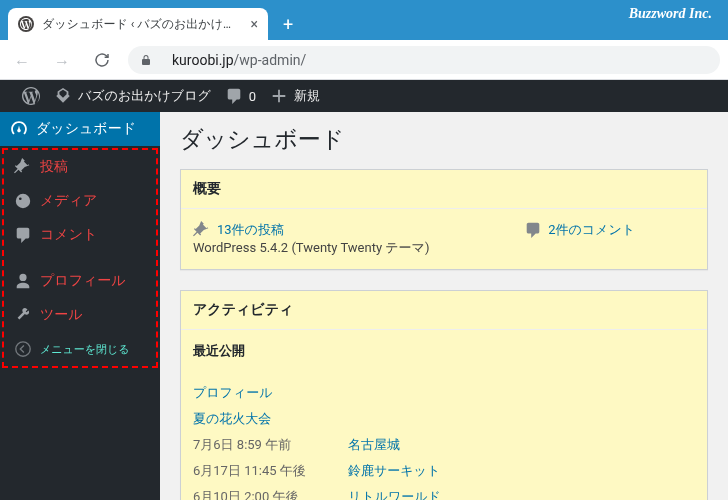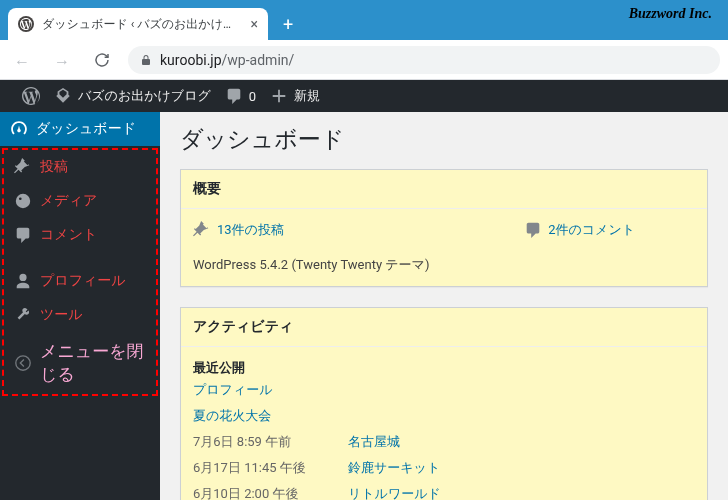--- a/index.html
+++ b/index.html
@@ -6,58 +6,58 @@
   body { font-family: -apple-system, BlinkMacSystemFont, "Segoe UI", Roboto, sans-serif; font-size: 13px; width: 728px; height: 500px; overflow: hidden; background: #f1f1f1; }
   
   .browser-chrome { background: #2c90cb; height: 80px; }
   .tab-bar { display: flex; align-items: flex-end; height: 40px; padding-left: 8px; }
   .tab { background: #fff; border-radius: 8px 8px 0 0; height: 32px; display: flex; align-items: center; padding: 0 10px; width: 260px; gap: 8px; }
   .tab-favicon { width: 16px; height: 16px; background: #464342; border-radius: 50%; display: flex; align-items: center; justify-content: center; }
   .tab-favicon svg { width: 12px; height: 12px; }
   .tab-title { flex: 1; white-space: nowrap; overflow: hidden; text-overflow: ellipsis; font-size: 12px; color: #3c4043; }
   .tab-close { color: #5f6368; font-size: 14px; cursor: pointer; }
   .new-tab-btn { color: #fff; font-size: 18px; width: 28px; height: 28px; display: flex; align-items: center; justify-content: center; margin-left: 6px; margin-bottom: 2px; cursor: pointer; }
-  .brand { position: absolute; right: 16px; top: 6px; color: #000000; font-weight: bold; font-style: italic; font-size: 14px; font-family: Georgia, serif; }
+  .brand { position: absolute; right: 16px; top: 6px; color: #ffffff; font-weight: bold; font-style: italic; font-size: 14px; font-family: Georgia, serif; }
   
   .addr-bar { background: #fff; height: 40px; display: flex; align-items: center; padding: 0 8px; gap: 12px; border-bottom: 1px solid #dadce0;}
   .nav-btn { color: #5f6368; width: 28px; height: 28px; display: flex; align-items: center; justify-content: center; cursor: pointer; font-size: 16px;}
   .nav-btn.disabled { color: #bdc1c6; }
-  .url-box { flex: 1; background: #f1f3f4; border-radius: 14px; height: 28px; display: flex; align-items: center; padding: 0 12px; gap: 8px; color: #5f6368; font-size: 14px; }
+  .url-box { flex: 1; background: #f1f3f4; border-radius: 14px; height: 28px; display: flex; align-items: center; padding: 0 12px; gap: 20px; color: #5f6368; font-size: 14px; }
   .url-host { color: #202124; }
   .url-path { color: #5f6368; }
   
   .wp-toolbar { background: #23282d; height: 32px; display: flex; align-items: center; color: #ccc; padding: 0 22px; gap: 14px; font-size: 13px; }
   .wp-tb-item { display: flex; align-items: center; gap: 6px; cursor: pointer; color: #eee;}
   .wp-tb-item svg { width: 18px; height: 18px; }
   
   .wp-body { display: flex; height: calc(500px - 80px - 32px); }
   
   .wp-sidebar { width: 160px; background: #23282d; color: #eee; font-size: 14px; }
   .sb-item { display: flex; align-items: center; gap: 8px; padding: 8px 10px; cursor: pointer; color: #ef4444; }
   .sb-item.current { background: #0073aa; color: #fff; font-weight: 500; position: relative; }
   .sb-item.current::after { content: ''; position: absolute; right: -8px; top: 50%; transform: translateY(-50%); border: 8px solid transparent; border-right-color: #f1f1f1; }
   .sb-item svg { width: 18px; height: 18px; fill: rgba(240,245,250,.6); flex-shrink: 0;}
   .sb-item.current svg { fill: #fff; }
-  .sb-item.collapse { color: #f9a8d4; font-size: 17px;}
+  .sb-item.collapse { color: #5eead4; font-size: 11px;}
   .sb-item.collapse svg { fill: #72777c; }
   .highlight-box { border: 2px dashed #ff0000; margin: 2px; }
   
   .wp-content { flex: 1; background: #f1f1f1; padding: 12px 20px 0 20px; overflow: hidden;}
   .page-title { font-size: 23px; font-weight: 400; color: #23282d; margin-bottom: 14px; }
   
   .postbox { background: #fef9c3; border: 1px solid #ccd0d4; margin-bottom: 20px; box-shadow: 0 1px 1px rgba(0,0,0,0.04);}
   .postbox h2 { font-size: 14px; padding: 10px 12px; border-bottom: 1px solid #eee; font-weight: 600; color: #23282d;}
   .postbox-inner { padding: 12px; font-size: 13px; color: #444; }
-  .overview-row { display: flex; gap: 24px; margin-bottom: 17px;}
+  .overview-row { display: flex; gap: 24px; margin-bottom: 0;}
   .overview-item { display: flex; align-items: center; gap: 6px; color: #0073aa; cursor: pointer;}
   .overview-item svg { width: 18px; height: 18px; fill: #82878c; }
   .wp-version { color: #444; }
   
   .activity-list { }
-  .act-section-title { font-weight: 600; margin-bottom: 0; color: #23282d;}
+  .act-section-title { font-weight: 600; margin-bottom: 20px; color: #23282d;}
   .act-row { display: flex; padding: 4px 0; font-size: 13px; color: #666;}
   .act-date { width: 155px; }
   .act-link { color: #0073aa; cursor: pointer;}
 </style>
 </head>
 <body>
 
 <div class="browser-chrome">
   <div class="brand">Buzzword Inc.</div>
   <div class="tab-bar">

